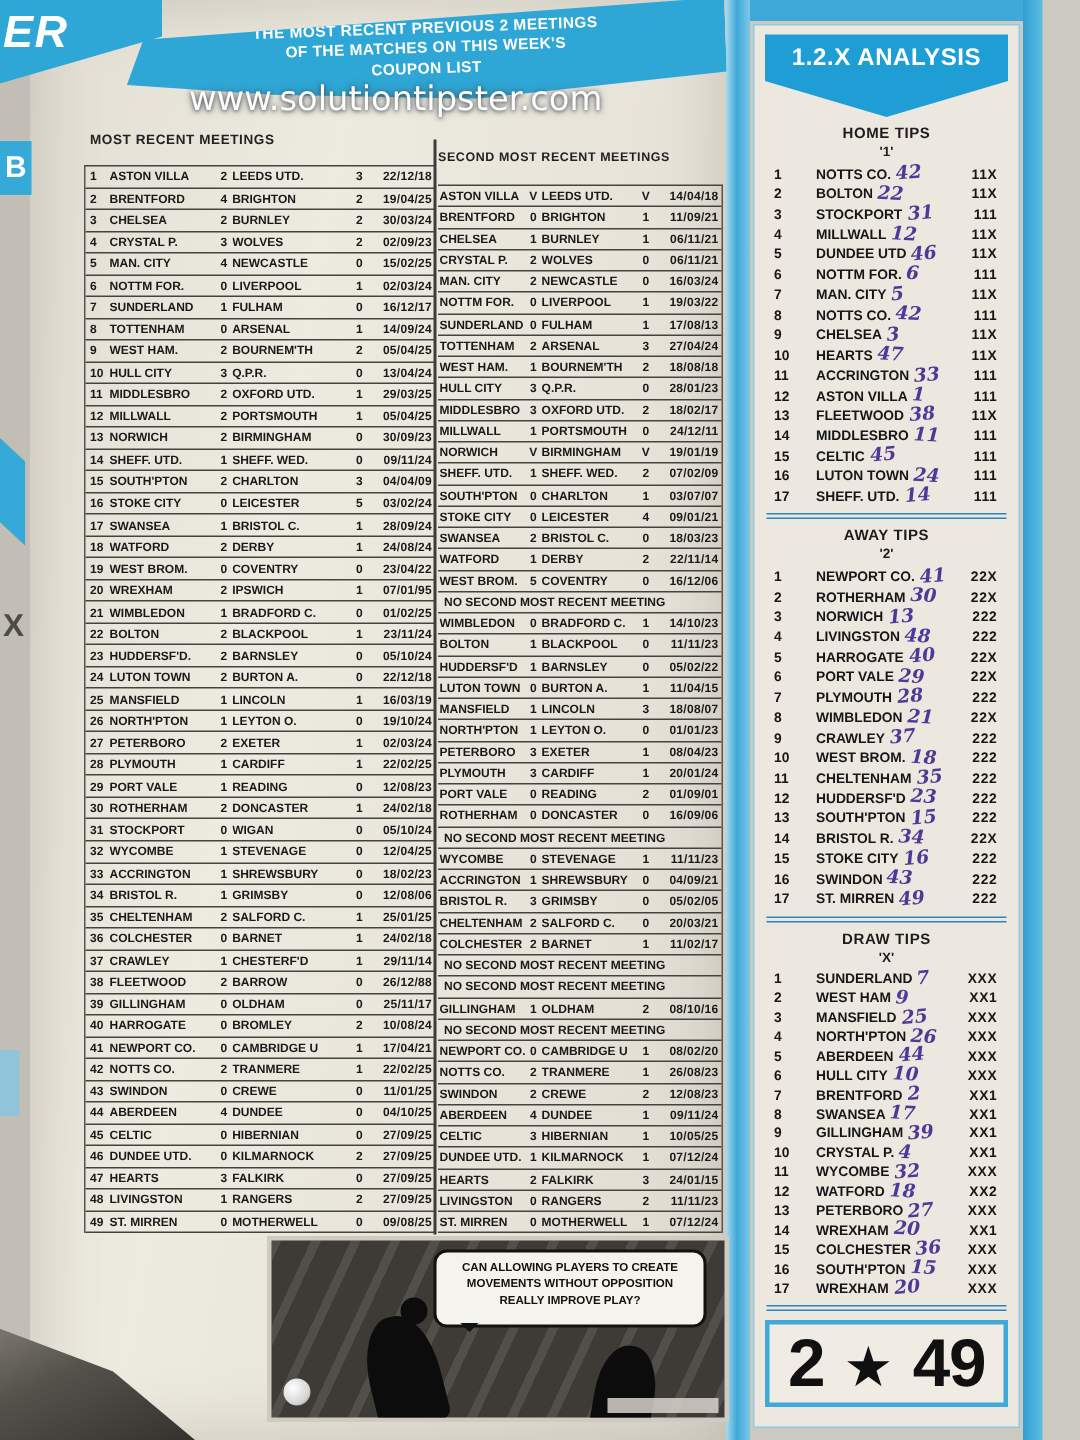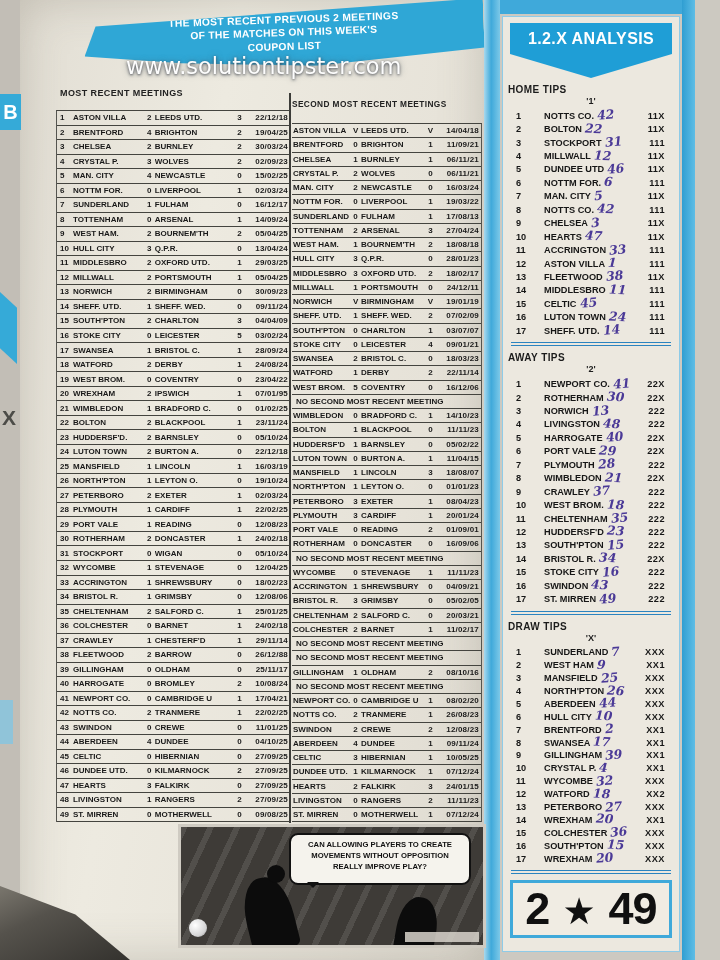--- a/index.html
+++ b/index.html
@@ -74,21 +74,21 @@
     background:linear-gradient(90deg,#a8d9ee,#3fa9da 45%,#7cc8e8)}
   .right-bg{position:absolute;left:500px;top:0;width:220px;height:960px;background:#ccc9c1}
   .panel-top-stripe{position:absolute;left:500px;top:0;width:190px;height:14px;background:#3fa9da}
   .panel-right-stripe{position:absolute;left:682px;top:0;width:13px;height:960px;
     background:linear-gradient(90deg,#2f9ed2,#5ebde6)}
   .card{position:absolute;left:502px;top:16px;width:178px;height:936px;background:#ece8df;
     border:1.5px solid #8ecbe8;padding:4px 5px;z-index:5}
   .an-title{background:#1f9ed6;color:#fff;text-align:center;font-size:16px;font-weight:800;
     padding:7px 0 6px;letter-spacing:.4px;margin:2px 2px 0}
   .chev{height:24px;background:#1f9ed6;clip-path:polygon(0 0,100% 0,50% 100%);margin:0 2px}
-  .sec-head{font-size:10px;font-weight:800;margin-top:6px;letter-spacing:.4px;color:#1c1c1c}
+  .sec-head{text-align:center;font-size:10px;font-weight:800;margin-top:6px;letter-spacing:.4px;color:#1c1c1c}
   .sec-sub{text-align:center;font-size:9px;font-weight:800;margin:1px 0 2px;color:#1c1c1c}
   .trows{padding:1px 2px 0 8px}
   .trow{display:flex;align-items:center;height:13.45px;font-size:9.2px;font-weight:700;color:#161616;white-space:nowrap}
   .draw .trow{height:12.9px}
   .trow .tn{width:20px}
   .trow .tt{margin-left:8px}
   .trow .th{margin-left:3px;font-family:"DejaVu Serif",serif;font-style:italic;font-weight:700;
     font-size:12.5px;color:#4b3a97;transform:rotate(-5deg);position:relative;top:-1px}
   .trow:nth-child(even) .th{transform:rotate(3deg)}
   .trow .tc{margin-left:auto;margin-right:7px;letter-spacing:.5px}
@@ -98,20 +98,23 @@
   .fnum{font-size:45px;font-weight:800;letter-spacing:-1px;color:#101010}
   .fstar{font-size:37px;position:relative;top:2px;color:#101010}
 </style>
 </head>
 <body>
 
 <div class="photo">
 
   <div class="left-page"></div>
 
+  <div class="corner-blue">
+    <span>ER</span>
+  </div>
   <div class="edge-chip-b">
     <span>B</span>
   </div>
   <div class="edge-band"></div>
   <div class="edge-x">X</div>
   <div class="edge-chip2"></div>
 
   <div class="banner">
     <div>THE MOST RECENT PREVIOUS 2 MEETINGS</div>
     <div>OF THE MATCHES ON THIS WEEK'S</div>

